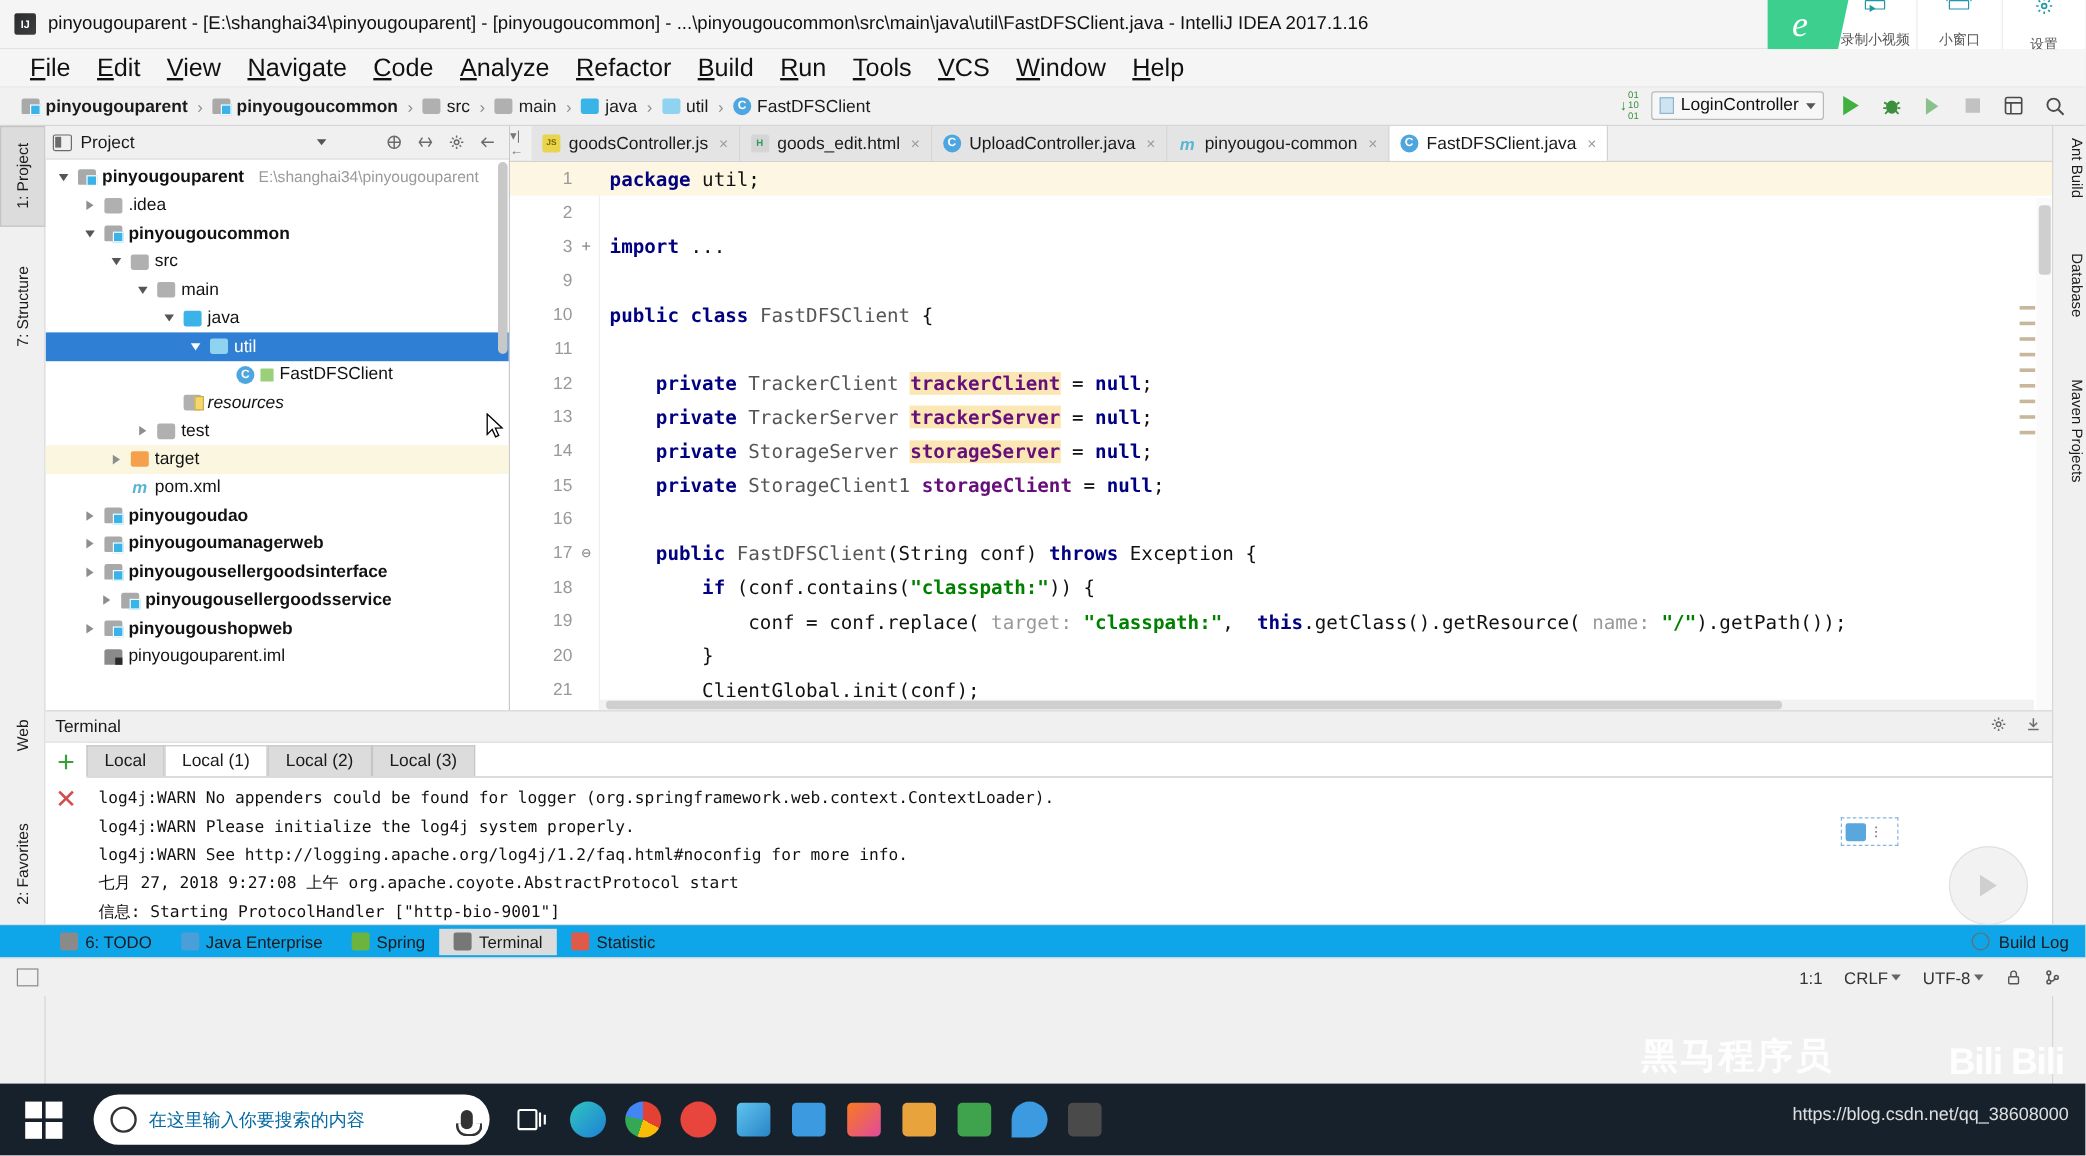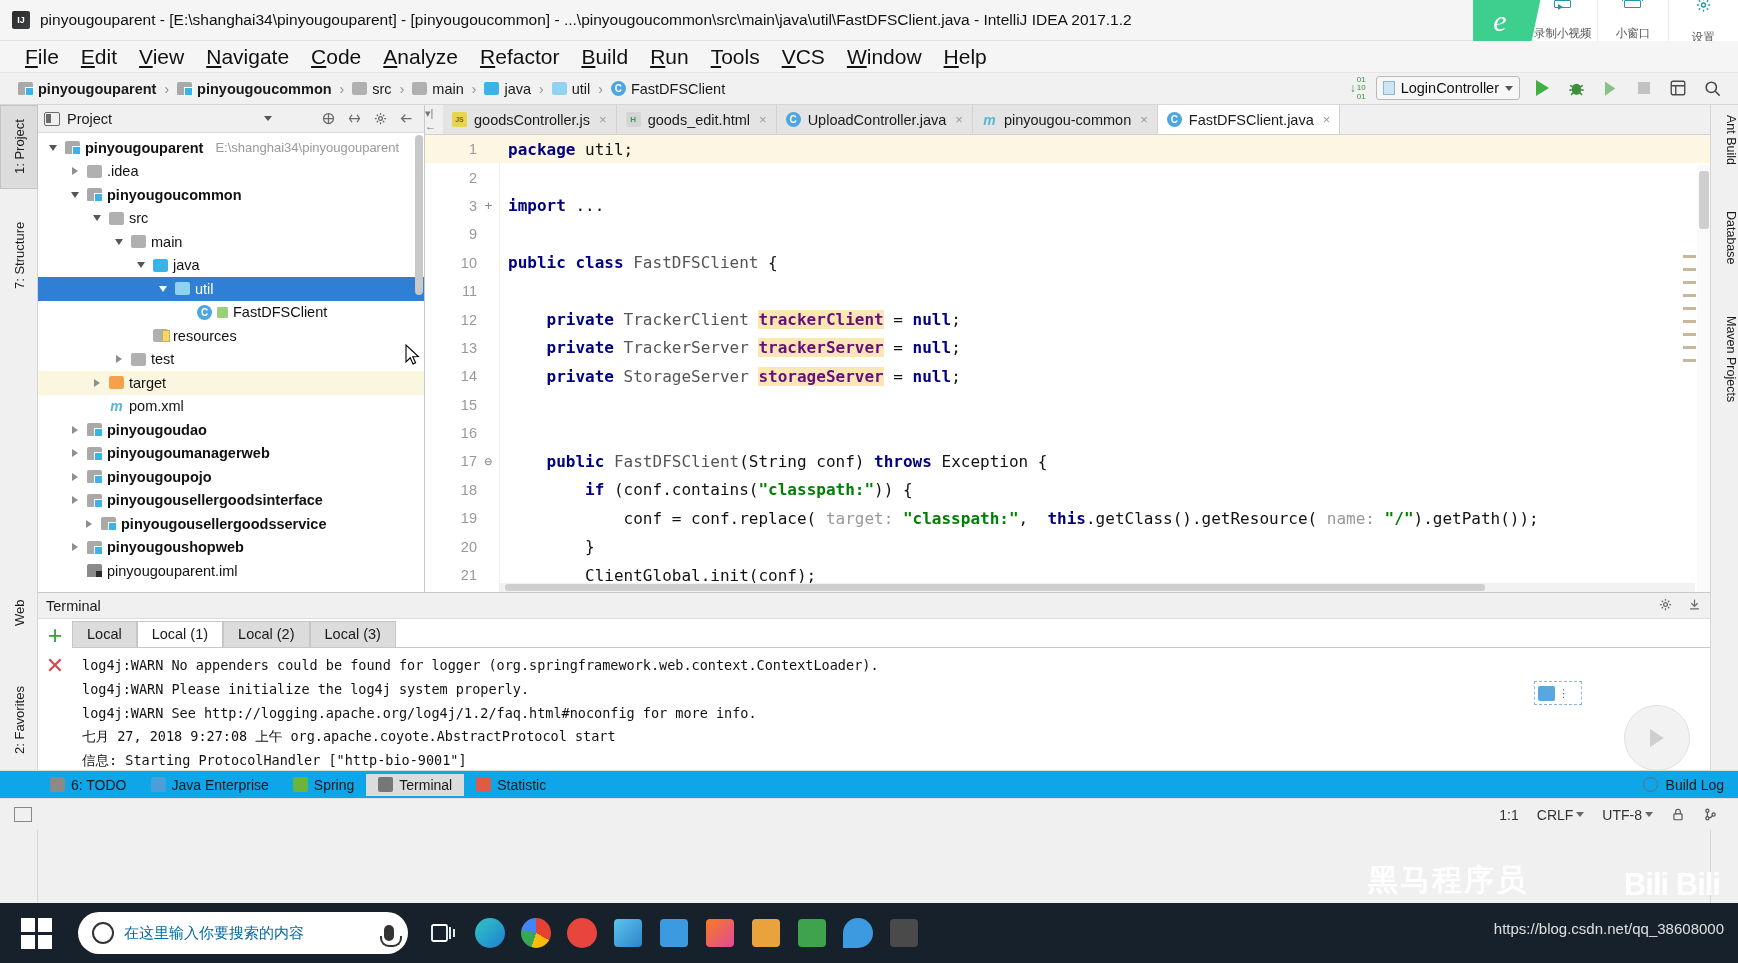--- a/index.html
+++ b/index.html
@@ -297,21 +297,21 @@
     position:absolute; right:14px; bottom:26px; color:#e9e9e9; font-size:15px; opacity:0.95;
   }
 </style>
 </head>
 <body>
 
 <div class="app">
 
   <div class="titlebar">
     <div class="title-ij-logo"></div>
-    <div class="title-text">pinyougouparent - [E:\shanghai34\pinyougouparent] - [pinyougoucommon] - ...\pinyougoucommon\src\main\java\util\FastDFSClient.java - IntelliJ IDEA 2017.1.2</div>
+    <div class="title-text">pinyougouparent - [E:\shanghai34\pinyougouparent] - [pinyougoucommon] - ...\pinyougoucommon\src\main\java\util\FastDFSClient.java - IntelliJ IDEA 2017.1.16</div>
 
     <div class="rec-widget">
       <div class="rec-e"></div>
       <div class="rec-item">
         <span class="rec-ico video"></span>
         <span>录制小视频</span>
       </div>
       <div class="rec-item">
         <span class="rec-ico win"></span>
         <span>小窗口</span>
@@ -502,21 +502,21 @@
           <span class="arrow d"></span>
           <span class="ic ic-fold-blue2"></span>
           <span class="tname">util</span>
         </div>
         <div class="trow" style="padding-left: 140px;">
           <span class="arrow none"></span>
           <span class="ic-class">C</span>
           <span class="ic-green"></span>
           <span class="tname">FastDFSClient</span>
         </div>
-        <div class="trow" style="padding-left: 96px;">
+        <div class="trow" style="padding-left: 96px; font-style: italic;">
           <span class="arrow none"></span>
           <span class="ic ic-res"></span>
           <span class="tname">resources</span>
         </div>
         <div class="trow" style="padding-left: 74px;">
           <span class="arrow r"></span>
           <span class="ic ic-fold"></span>
           <span class="tname">test</span>
         </div>
         <div class="trow hl" style="padding-left: 52px;">
@@ -531,25 +531,20 @@
         </div>
         <div class="trow" style="padding-left: 30px;">
           <span class="arrow r"></span>
           <span class="ic ic-mod"></span>
           <span class="tname b">pinyougoudao</span>
         </div>
         <div class="trow" style="padding-left: 30px;">
           <span class="arrow r"></span>
           <span class="ic ic-mod"></span>
           <span class="tname b">pinyougoumanagerweb</span>
-        </div>
-        <div class="trow" style="padding-left: 30px;">
-          <span class="arrow r"></span>
-          <span class="ic ic-mod"></span>
-          <span class="tname b">pinyougoupojo</span>
         </div>
         <div class="trow" style="padding-left: 30px;">
           <span class="arrow r"></span>
           <span class="ic ic-mod"></span>
           <span class="tname b">pinyougousellergoodsinterface</span>
         </div>
         <div class="trow" style="padding-left: 30px; margin-left: 14px;">
           <span class="arrow r"></span>
           <span class="ic ic-mod"></span>
           <span class="tname b">pinyougousellergoodsservice</span>
@@ -641,20 +636,21 @@
             <span class="src"><span class="pln">    </span><span class="kw">private </span><span class="cls">TrackerServer </span><span class="fldhl">trackerServer</span><span class="pln"> = </span><span class="kw">null</span><span class="pln">;</span></span>
           </div>
           <div class="cl">
             <span class="ln">14</span>
             <span class="fold"></span>
             <span class="src"><span class="pln">    </span><span class="kw">private </span><span class="cls">StorageServer </span><span class="fldhl">storageServer</span><span class="pln"> = </span><span class="kw">null</span><span class="pln">;</span></span>
           </div>
           <div class="cl">
             <span class="ln">15</span>
             <span class="fold"></span>
+            <span class="src"><span class="pln">    </span><span class="kw">private </span><span class="cls">StorageClient1 </span><span class="fld">storageClient</span><span class="pln"> = </span><span class="kw">null</span><span class="pln">;</span></span>
           </div>
           <div class="cl">
             <span class="ln">16</span>
             <span class="fold"></span>
             <span class="src"></span>
           </div>
           <div class="cl">
             <span class="ln">17</span>
             <span class="fold">⊖</span>
             <span class="src"><span class="pln">    </span><span class="kw">public </span><span class="cls">FastDFSClient</span><span class="pln">(String conf) </span><span class="kw">throws </span><span class="pln">Exception {</span></span>

